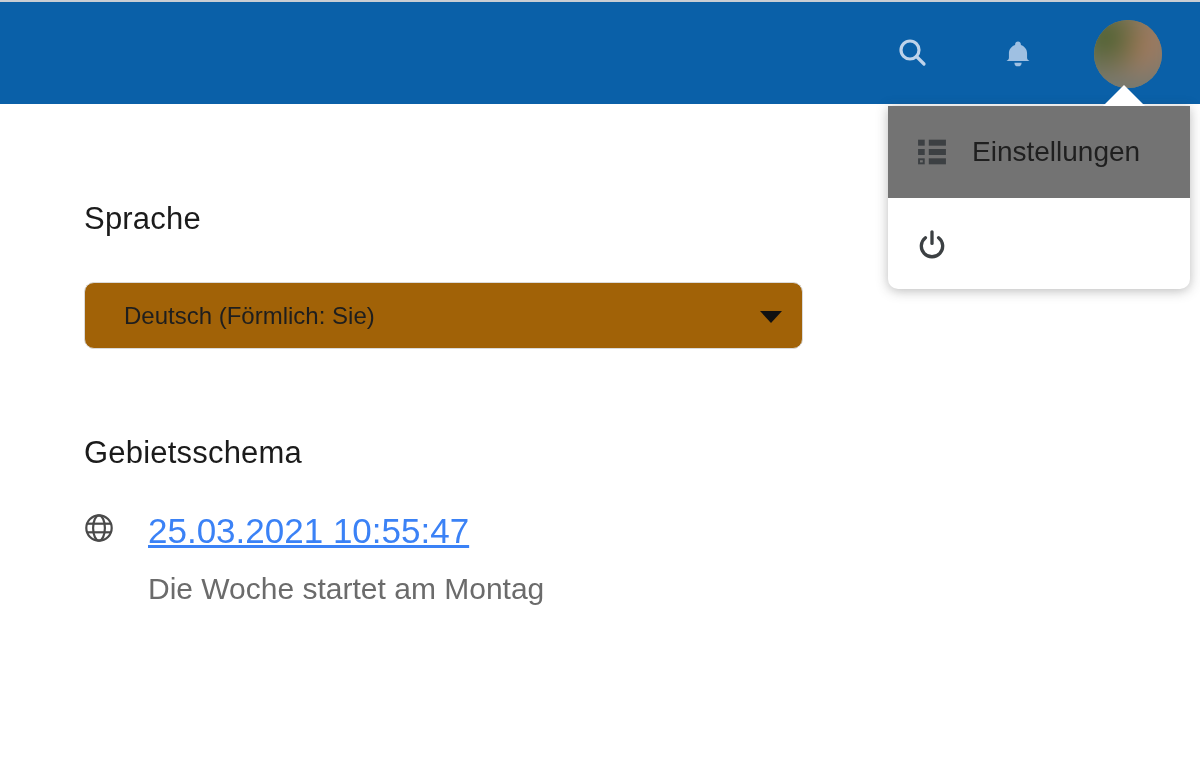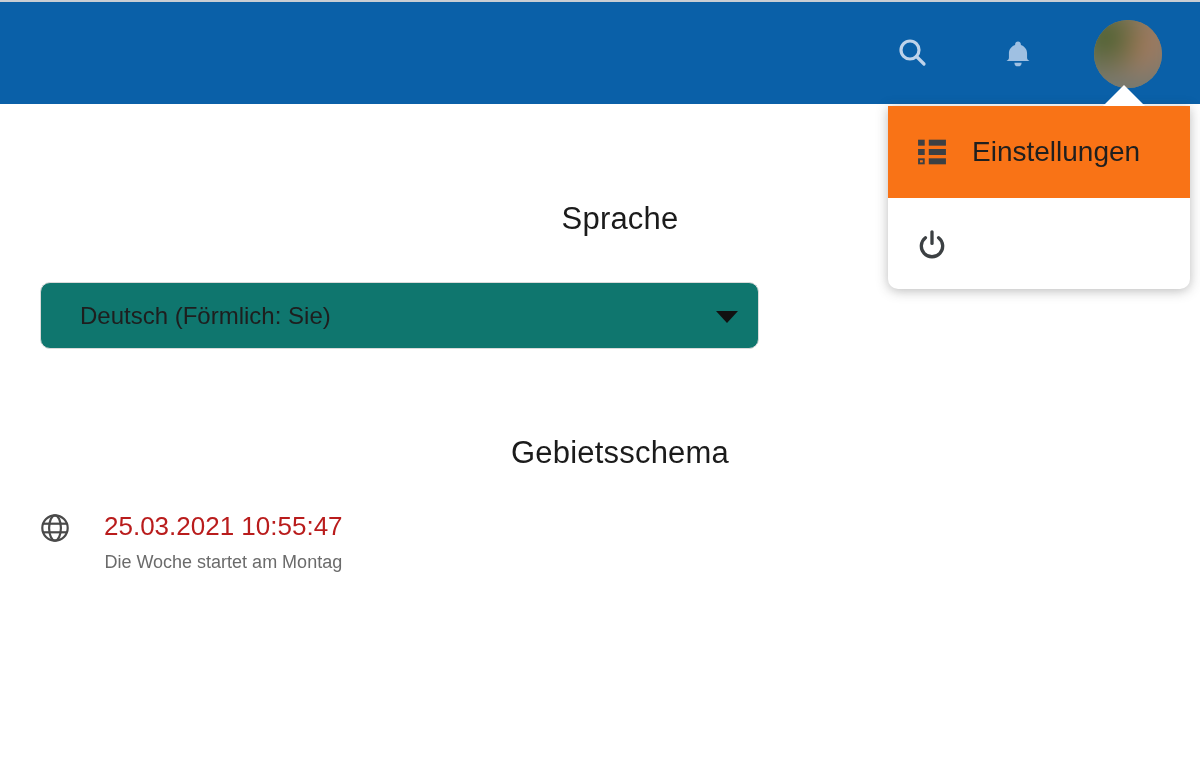--- a/index.html
+++ b/index.html
@@ -71,47 +71,46 @@
     z-index: 6;
   }
   .menu-item {
     height: 92px;
     display: flex; align-items: center;
     padding-left: 28px;
     cursor: pointer;
     font-size: 28px;
     color: #1f1f1f;
   }
-  .menu-item.highlighted { background: #f97316; }
+  .menu-item.highlighted { background: #737373; }
   .menu-item .mi-icon {
     width: 32px; height: 32px;
     margin-right: 24px;
     display: flex; align-items: center; justify-content: center;
     flex: 0 0 auto;
   }
   
   .content {
     position: absolute; top: 104px; left: 0;
     width: 1200px; height: 657px;
-    padding: 97px 0 0 40px;
+    padding: 97px 0 0 84px;
     background: #ffffff;
-    text-align: center;
   }
   h2.section-heading {
     font-size: 31px;
     font-weight: 400;
     color: #1b1b1b;
     letter-spacing: 0.2px;
   }
   .select-box {
     margin-top: 45px;
     width: 719px; height: 67px;
     border: 1px solid #dadada;
     border-radius: 10px;
-    background: #0f766e;
+    background: #a16207;
     position: relative;
     display: flex; align-items: center;
     padding-left: 39px;
     cursor: pointer;
   }
   .select-value {
     font-size: 24px;
     color: #1e1e1e;
   }
   .select-caret {
@@ -135,26 +134,27 @@
     display: flex;
     align-items: flex-start;
   }
   .globe-wrap {
     width: 30px; height: 30px;
     margin-top: 2px;
     flex: 0 0 auto;
   }
   .locale-text { margin-left: 34px; }
   .datetime-line {
-    font-size: 26px;
-    color: #b91c1c;
+    font-size: 35px;
+    color: #3b82f6;
+    text-decoration: underline;
   }
   .weekstart-line {
-    margin-top: 10px;
-    font-size: 18px;
+    margin-top: 21px;
+    font-size: 30px;
     color: #6b6b6b;
   }
 </style>
 </head>
 <body>
 
 <div class="top-edge"></div>
 
 <header class="app-header">
   <button class="header-btn btn-search">

